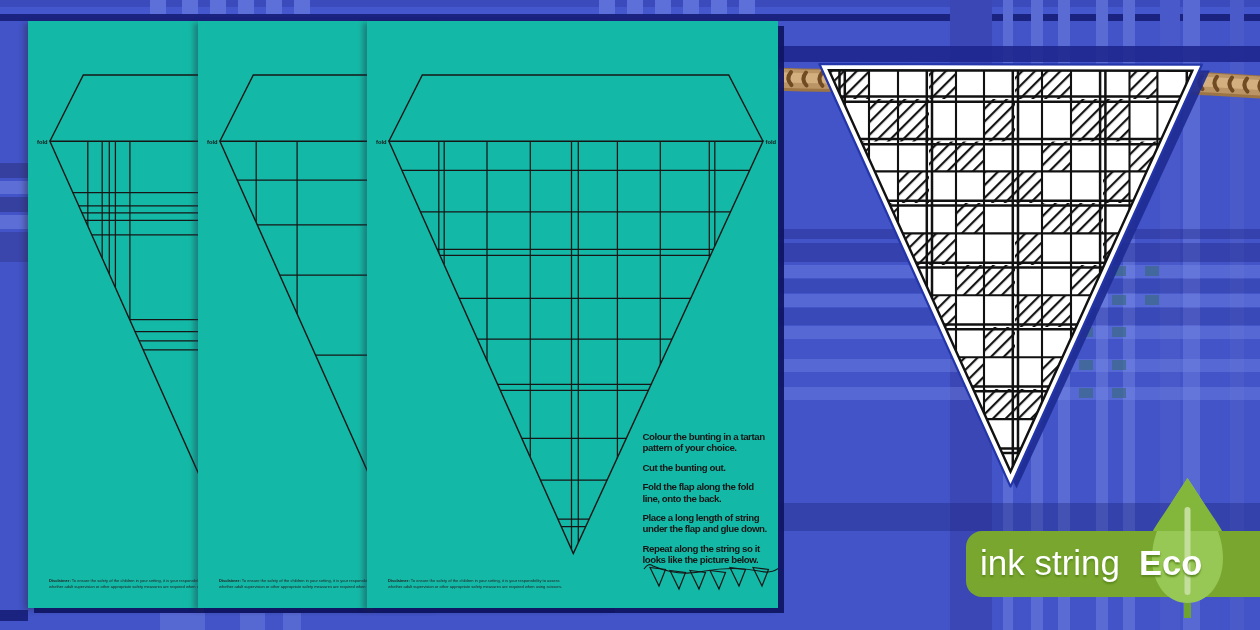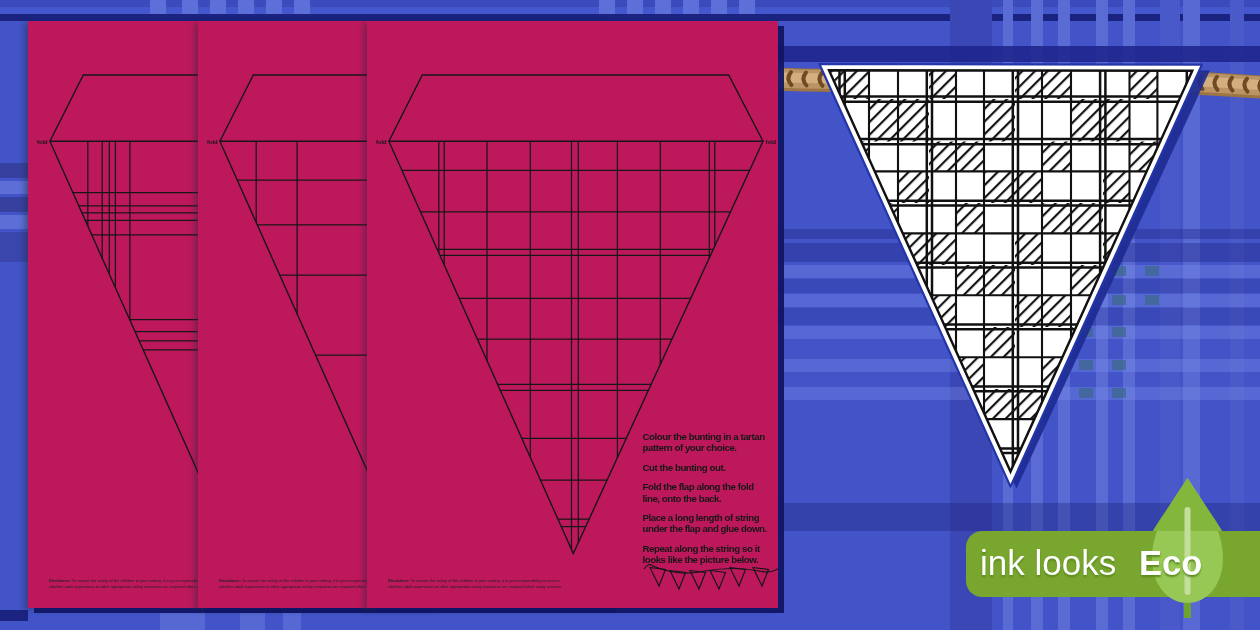--- a/index.html
+++ b/index.html
@@ -1,16 +1,16 @@
 <!DOCTYPE html>
 <html><head><meta charset="utf-8"><style>
 html,body{margin:0;padding:0}
 body{width:1260px;height:630px;position:relative;overflow:hidden;background:#4254c7;font-family:"Liberation Sans",sans-serif}
 .a{position:absolute}
-.page{position:absolute;top:20.5px;width:411.3px;height:587.8px;background:#be185d;box-shadow:6px 5px 0 rgba(16,22,100,0.95),-4px 2px 5px rgba(40,40,60,0.38)}
+.page{position:absolute;top:20.5px;width:411.3px;height:587.8px;background:#14b8a6;box-shadow:6px 5px 0 rgba(16,22,100,0.95),-4px 2px 5px rgba(40,40,60,0.38)}
 </style></head>
 <body>
 <div class="a" style="left:0px;top:0px;width:1260px;height:7px;background:#3c4bbb;"></div>
 <div class="a" style="left:0px;top:7px;width:1260px;height:7px;background:#4557cd;"></div>
 <div class="a" style="left:150px;top:0px;width:16px;height:14px;background:#5d6fd8;"></div>
 <div class="a" style="left:182px;top:0px;width:16px;height:14px;background:#5d6fd8;"></div>
 <div class="a" style="left:210px;top:0px;width:16px;height:14px;background:#5d6fd8;"></div>
 <div class="a" style="left:238px;top:0px;width:16px;height:14px;background:#5d6fd8;"></div>
 <div class="a" style="left:266px;top:0px;width:16px;height:14px;background:#5d6fd8;"></div>
 <div class="a" style="left:294px;top:0px;width:16px;height:14px;background:#5d6fd8;"></div>
@@ -349,20 +349,20 @@
         <line x1="15" y1="183.4" x2="405" y2="183.4"></line>
         <line x1="15" y1="245.3" x2="405" y2="245.3"></line>
         <line x1="15" y1="307.2" x2="405" y2="307.2"></line>
         <line x1="15" y1="369.1" x2="405" y2="369.1"></line>
       </g>
     </g>
     <polygon points="29.0,20.2 392.3,20.8 210.5,421.6" fill="none" stroke="#111" stroke-width="2.4"></polygon>
   </svg>
 
 <div class="a" style="left:966px;top:531px;width:300px;height:66px;background:#79a62e;border-radius:16px 0 0 16px"></div>
-<div class="a" style="left:980px;top:531px;height:66px;line-height:64px;font-size:35px;color:#fff;white-space:nowrap;text-shadow:0 1.5px 2px #5a8a1e">ink looks</div>
+<div class="a" style="left:980px;top:531px;height:66px;line-height:64px;font-size:35px;color:#fff;white-space:nowrap;text-shadow:0 1.5px 2px #5a8a1e">ink string</div>
 <svg class="a" style="left:1140px;top:470px" width="95" height="150" viewBox="0 0 95 150">
 <path d="M47.5,133 C47.5,140 47.5,144 47.5,148" stroke="#6ea32e" stroke-width="7"></path>
 <path d="M47.5,8 C28,38 12,60 12,88 C12,115 28,133 47.5,133 C67,133 83,115 83,88 C83,60 67,38 47.5,8 Z" fill="#97c754"></path>
 <path d="M47.5,8 C29.5,36 14.5,57 13,61 L82,61 C80.5,57 65.5,36 47.5,8 Z" fill="#82b73c"></path>
 <path d="M47.5,40 L47.5,122" stroke="#c3dd9b" stroke-width="6" stroke-linecap="round"></path>
 </svg>
 <div class="a" style="left:1139px;top:531px;width:100px;height:66px;line-height:64px;font-size:34.5px;font-weight:bold;color:#fff;text-align:left;text-shadow:0 1.5px 2px #5a8a1e">Eco</div>
 
 </body></html>

